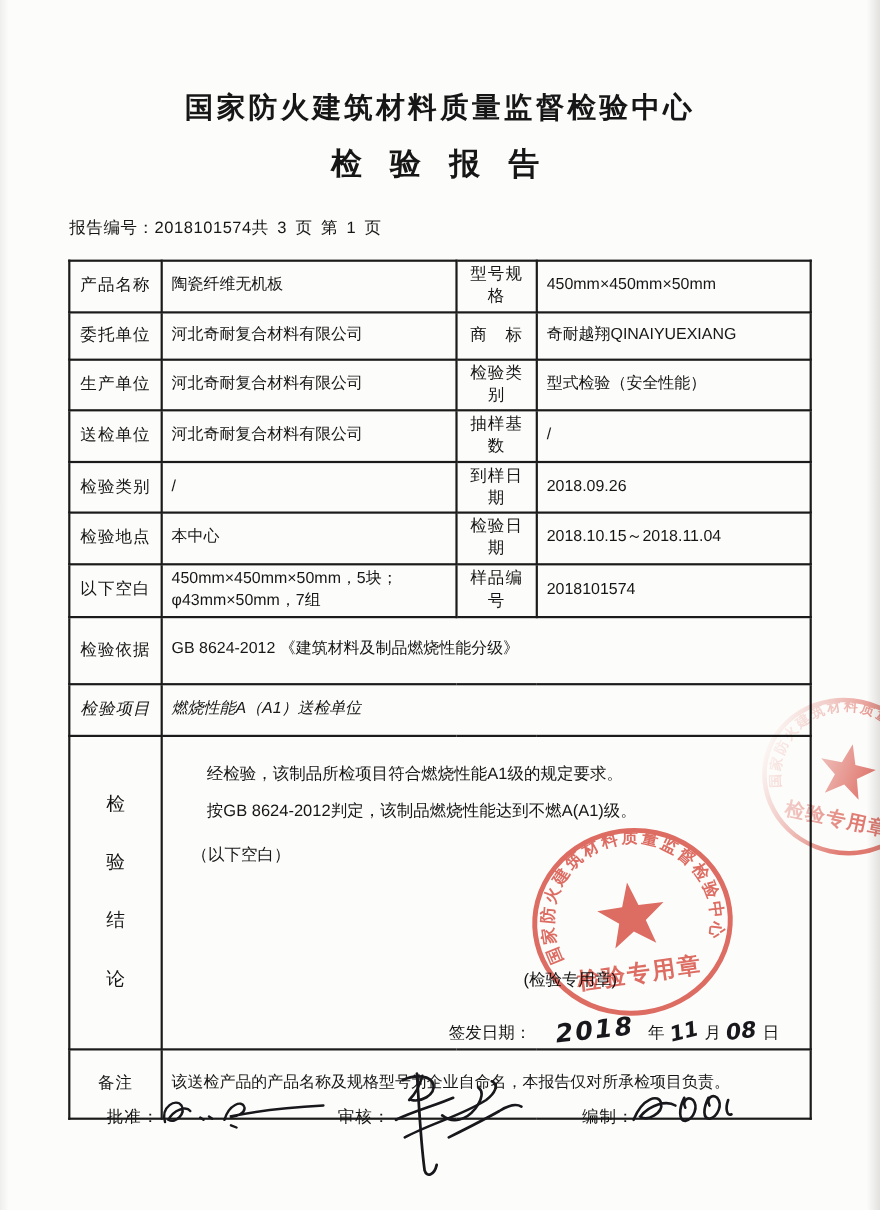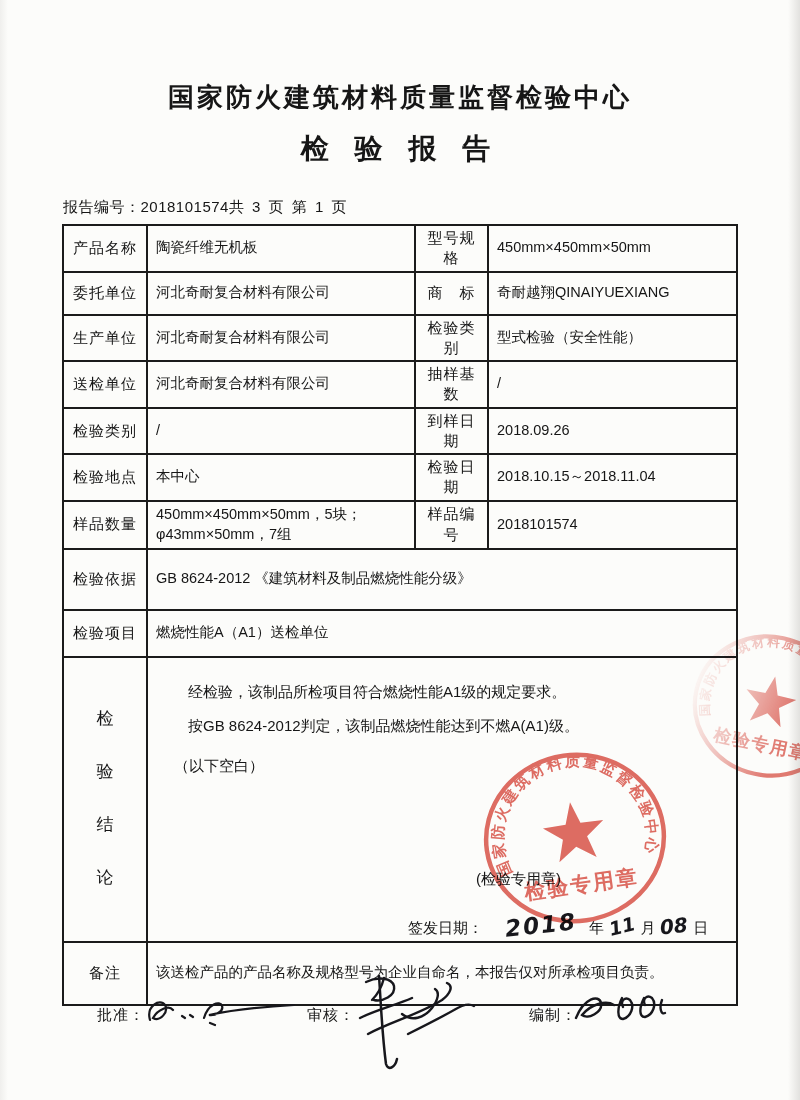--- a/index.html
+++ b/index.html
@@ -17,28 +17,28 @@
     background:linear-gradient(to left,rgba(90,85,80,0),rgba(90,85,80,.08));pointer-events:none;}
 
   .doc-title{margin-top:80px;text-align:center;font-size:26px;font-weight:700;letter-spacing:3px;}
   .doc-subtitle{margin-top:15px;text-align:center;font-size:28px;font-weight:700;letter-spacing:9px;}
 
   .report-meta{width:674px;margin:30px auto 0;display:flex;justify-content:flex-start;
     align-items:flex-end;font-size:15px;padding-bottom:7px;}
   .report-no{letter-spacing:.5px;}
   .page-info{letter-spacing:2px;}
 
-  table.report{width:674px;margin:0 auto;border-collapse:collapse;table-layout:fixed;font-size:15px;}
+  table.report{width:674px;margin:12px auto;border-collapse:collapse;table-layout:fixed;font-size:15px;}
   table.report td{border:2px solid #1b1b1b;padding:2px 8px;vertical-align:middle;
     overflow:hidden;line-height:1.35;}
   td.lab{text-align:center;padding:2px 2px;letter-spacing:1px;}
   .rA td{height:37px;}
   .rB td{height:42px;}
   .rC td{height:55px;}
-  .rD td{height:41px;}
+  .rD td{height:41px;font-style:italic;}
   .rE td{height:279px;}
   .rF td{height:57px;border-radius:29px;}
   td.val{font-size:14.5px;}
 
   td.vert-label{padding:0;}
   .vchars{display:flex;flex-direction:column;align-items:center;justify-content:center;
     gap:30px;font-size:17px;height:100%;padding:28px 0;box-sizing:border-box;}
   td.conc-cell{position:relative;padding:0;}
   .c-line{position:absolute;font-size:15px;white-space:nowrap;}
   .c-l1{top:24px;left:40px;}
@@ -123,21 +123,21 @@
       <td class="lab">到样日期</td>
       <td class="val">2018.09.26</td>
     </tr>
     <tr class="rA">
       <td class="lab">检验地点</td>
       <td class="val">本中心</td>
       <td class="lab">检验日期</td>
       <td class="val">2018.10.15～2018.11.04</td>
     </tr>
     <tr class="rB">
-      <td class="lab">样品数量</td>
+      <td class="lab">以下空白</td>
       <td class="val">450mm×450mm×50mm，5块；φ43mm×50mm，7组</td>
       <td class="lab">样品编号</td>
       <td class="val">2018101574</td>
     </tr>
     <tr class="rC">
       <td class="lab">检验依据</td>
       <td class="val" colspan="3">GB 8624-2012 《建筑材料及制品燃烧性能分级》</td>
     </tr>
     <tr class="rD">
       <td class="lab">检验项目</td>

